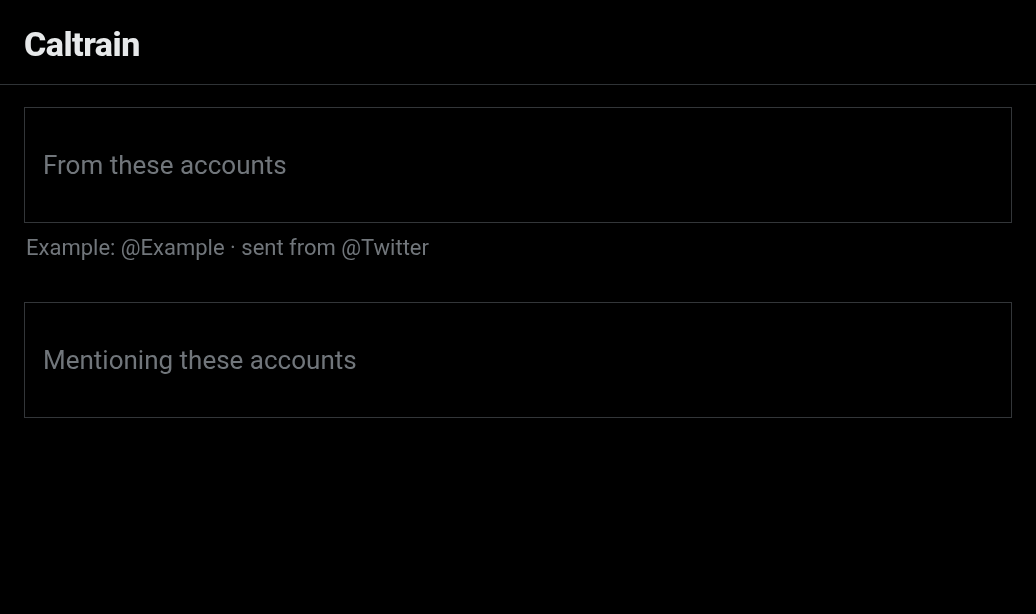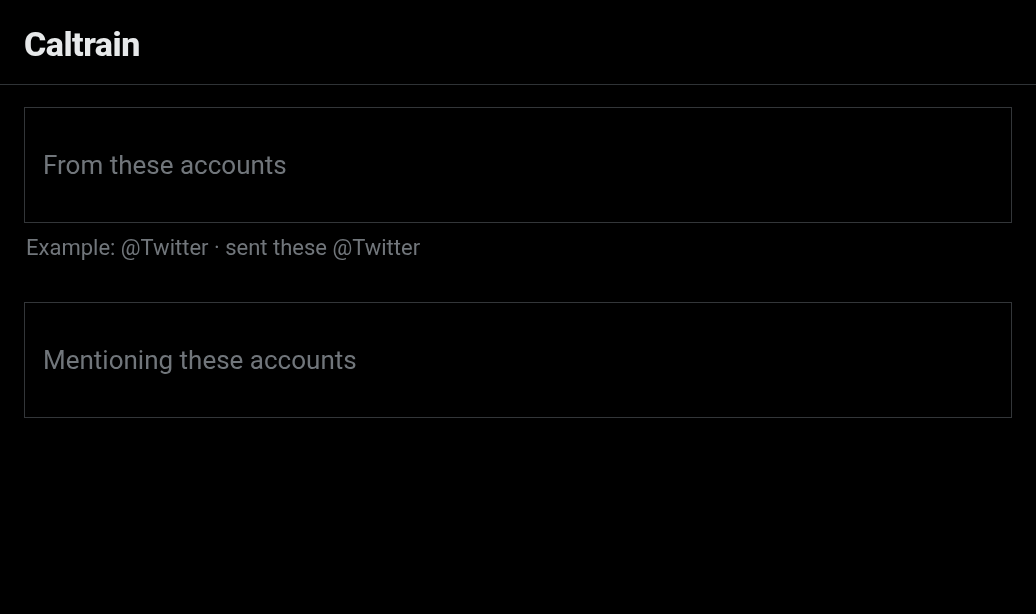--- a/index.html
+++ b/index.html
@@ -72,21 +72,21 @@
 </div>
 
 <hr class="divider">
 
 <div class="fields-container">
 
   <div class="field-group">
     <div class="input-wrapper">
       <input type="text" class="input-field" placeholder="From these accounts" style="">
     </div>
-    <div class="helper-text">Example: @Twitter · sent these @Twitter</div>
+    <div class="helper-text">Example: @Example · sent from @Twitter</div>
   </div>
 
 
   <div class="field-group">
     <div class="input-wrapper">
       <input type="text" class="input-field" placeholder="Mentioning these accounts" style="">
     </div>
   </div>
 
 </div>

